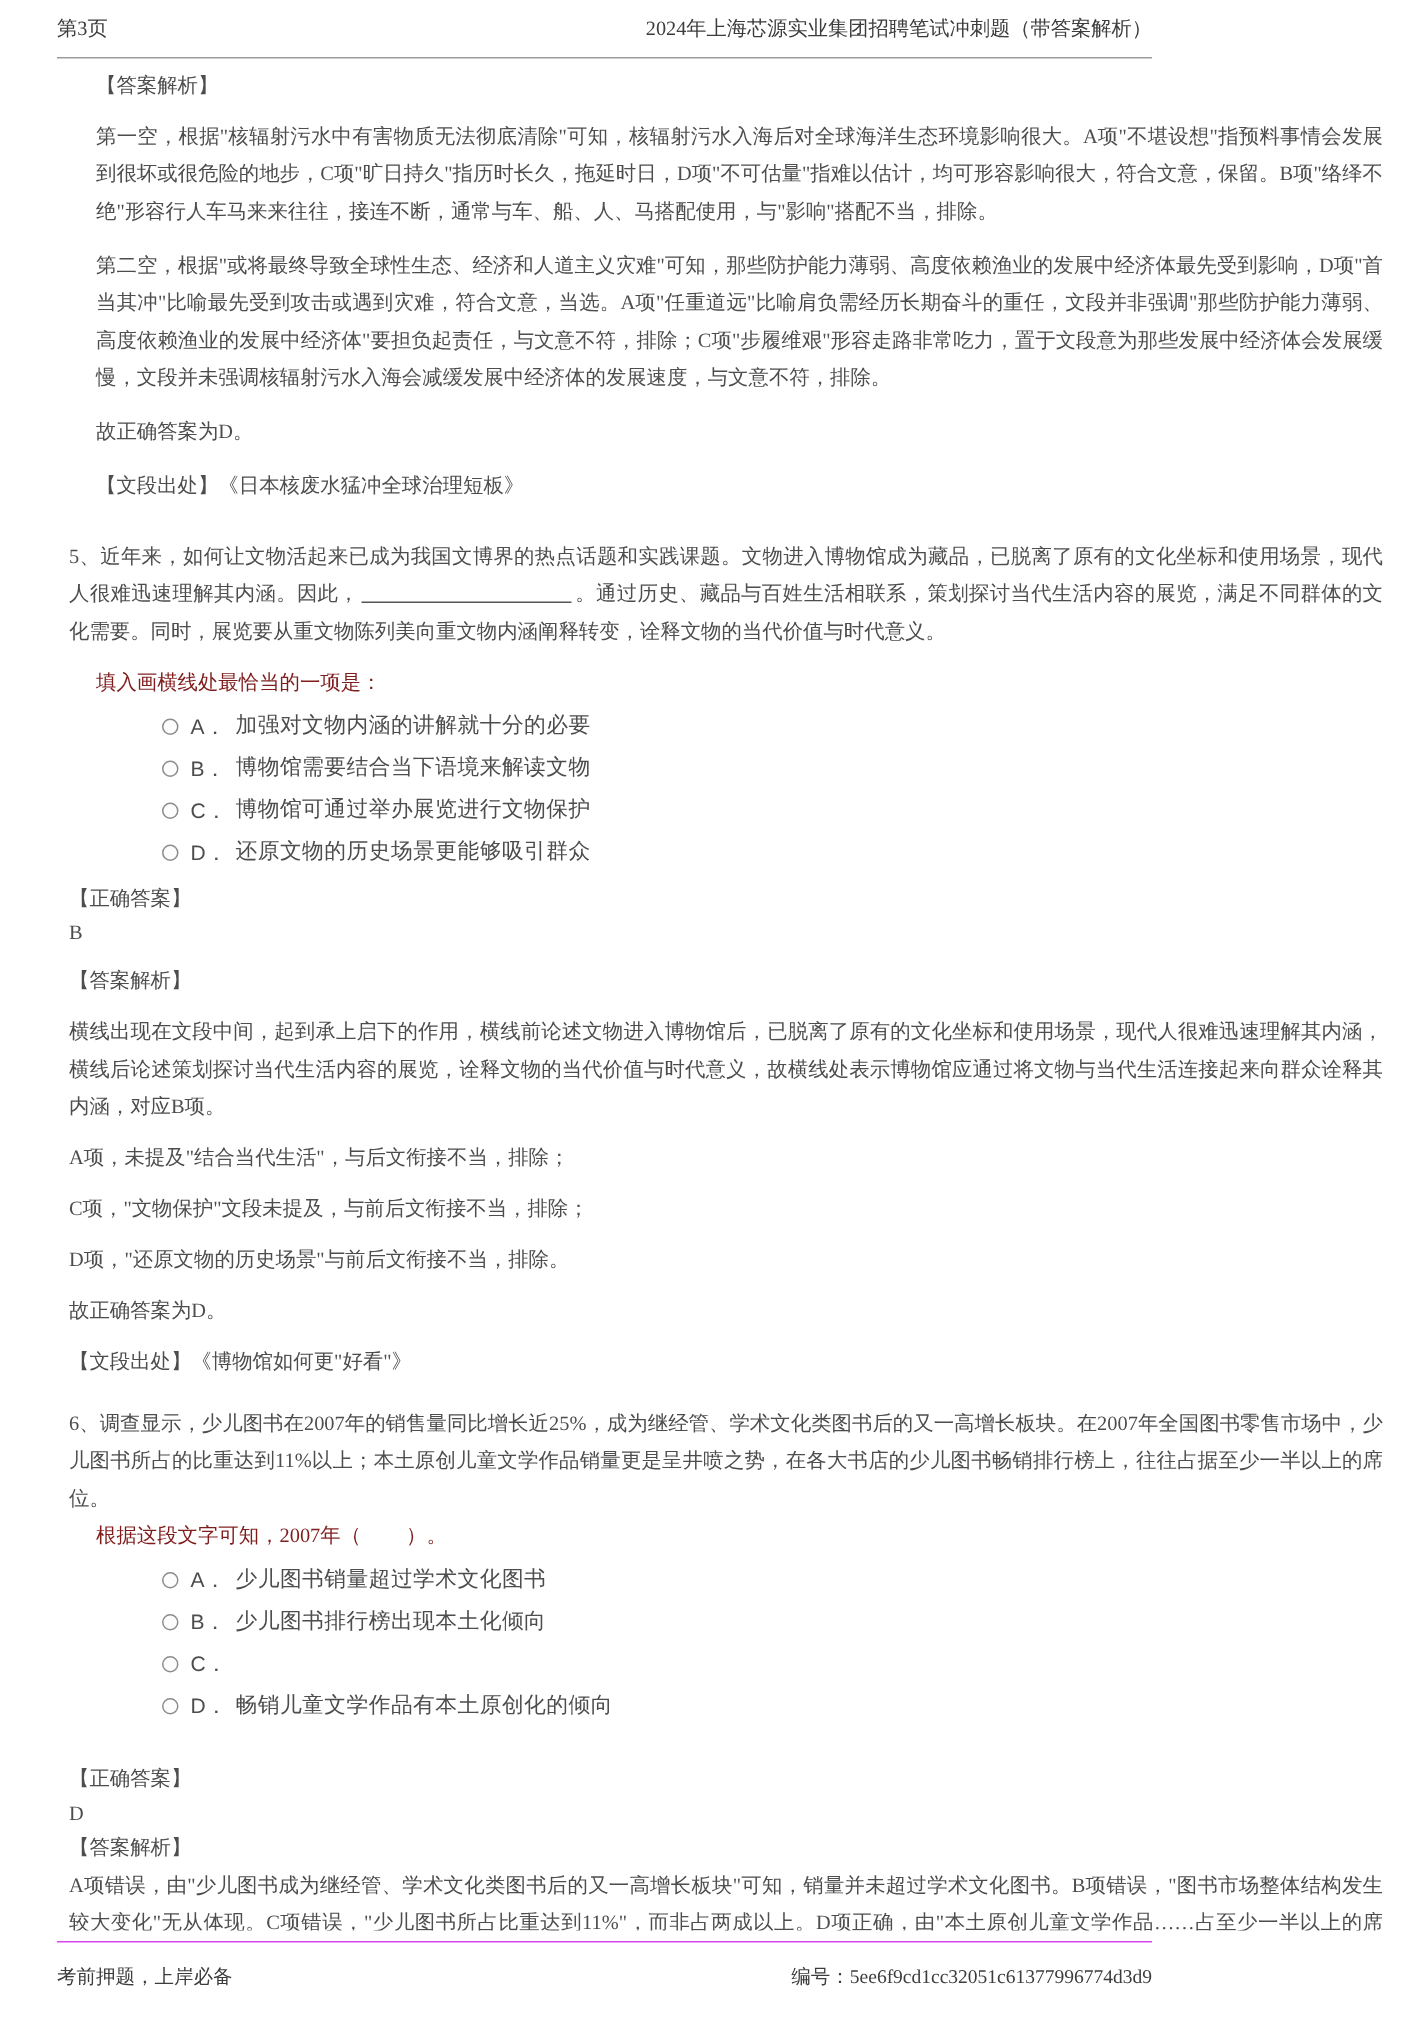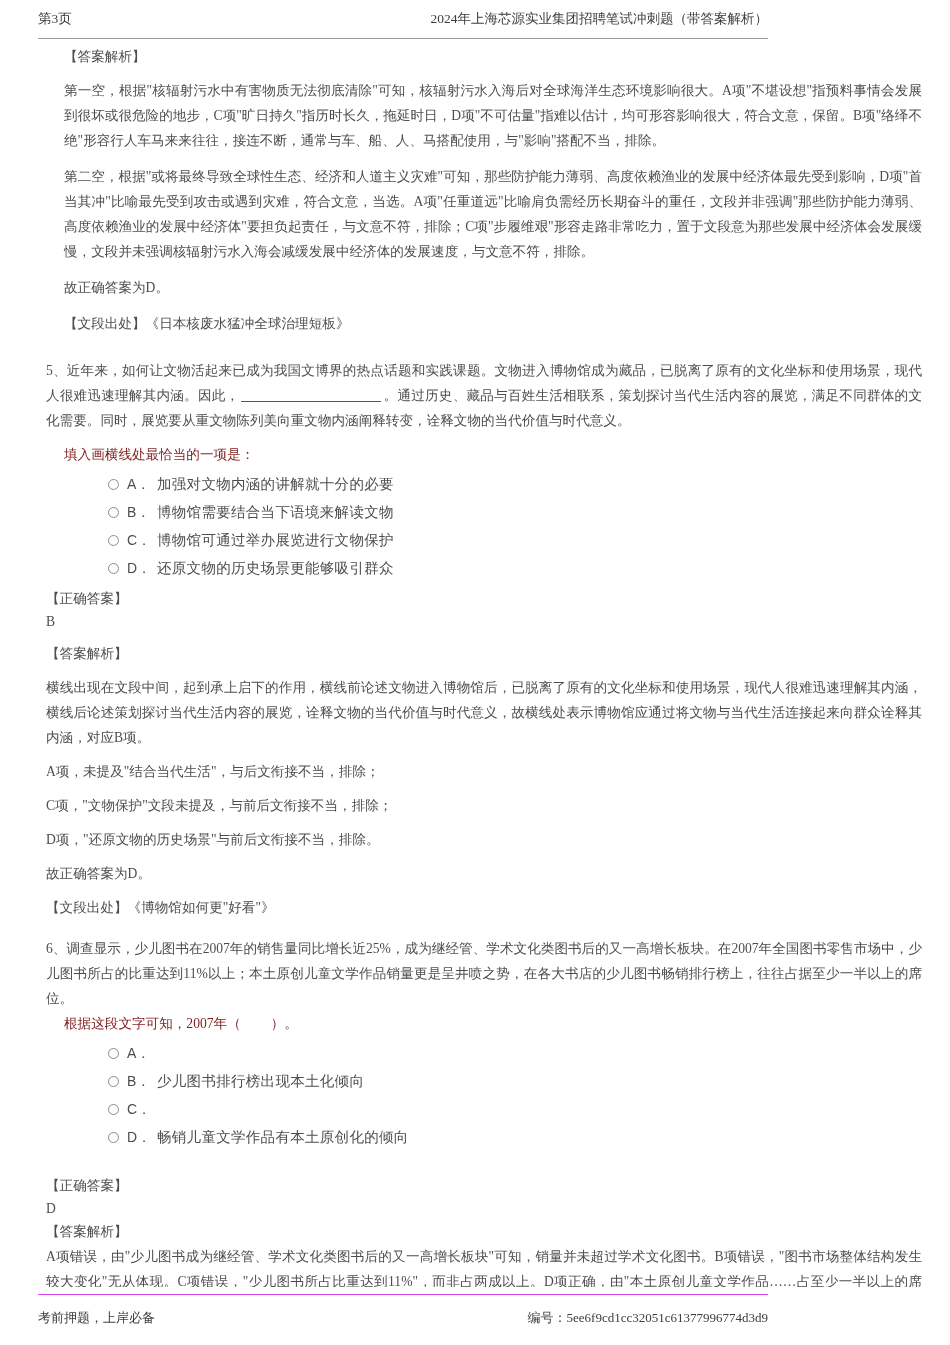--- a/index.html
+++ b/index.html
@@ -274,20 +274,21 @@
     <div class="spacer-md"></div>
 
     <div class="qblock">
       <p class="q-stem"><span>6、</span><span>调查显示，少儿图书在2007年的销售量同比增长近25%，成为继经管、学术文化类图书后的又一高增长板块。在2007年全国图书零售市场中，少儿图书所占的比重达到11%以上；本土原创儿童文学作品销量更是呈井喷之势，在各大书店的少儿图书畅销排行榜上，往往占据至少一半以上的席位。</span></p>
       <p class="q-prompt"><span>根据这段文字可知，2007年（</span><span class="paren-gap"></span><span>）。</span></p>
 
       <ul class="options">
         <li class="opt">
           <span class="radio"></span>
           <span class="opt-letter">A．</span>
+          <span class="opt-text">少儿图书销量超过学术文化图书</span>
         </li>
         <li class="opt">
           <span class="radio"></span>
           <span class="opt-letter">B．</span>
           <span class="opt-text">少儿图书排行榜出现本土化倾向</span>
         </li>
         <li class="opt">
           <span class="radio"></span>
           <span class="opt-letter">C．</span>
         </li>

